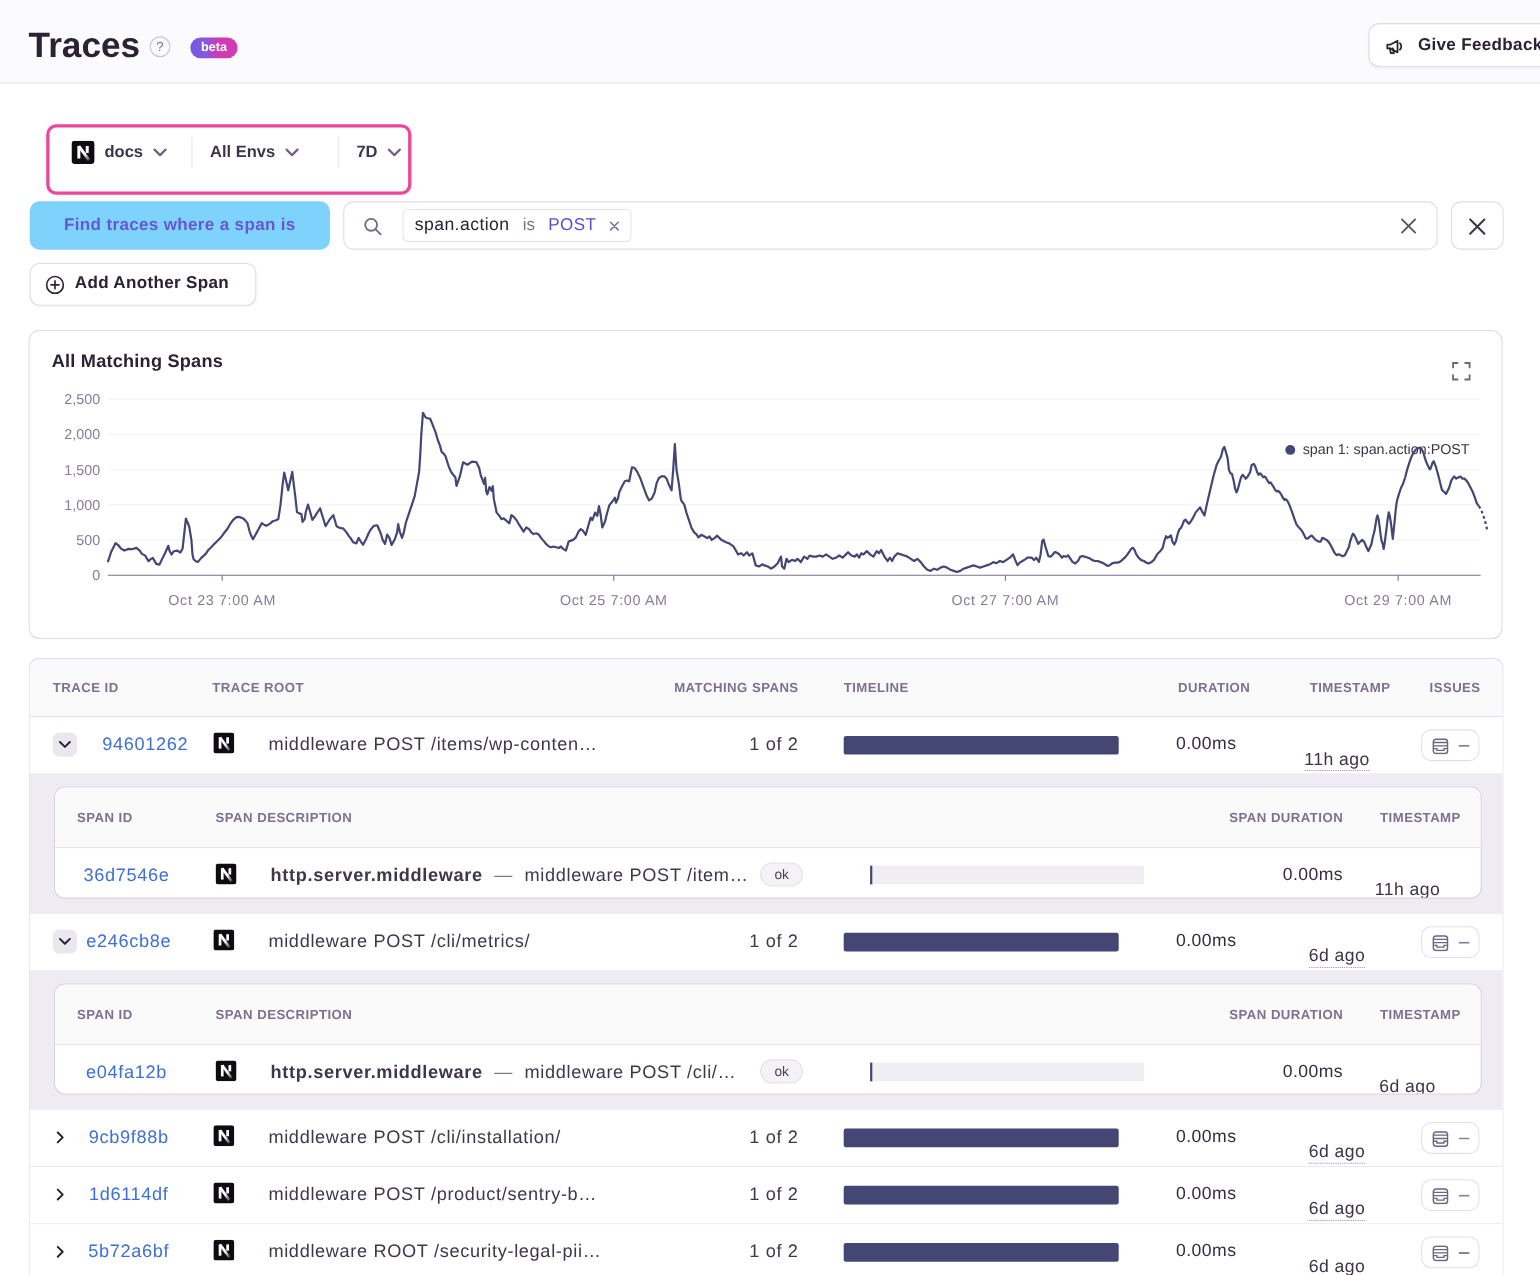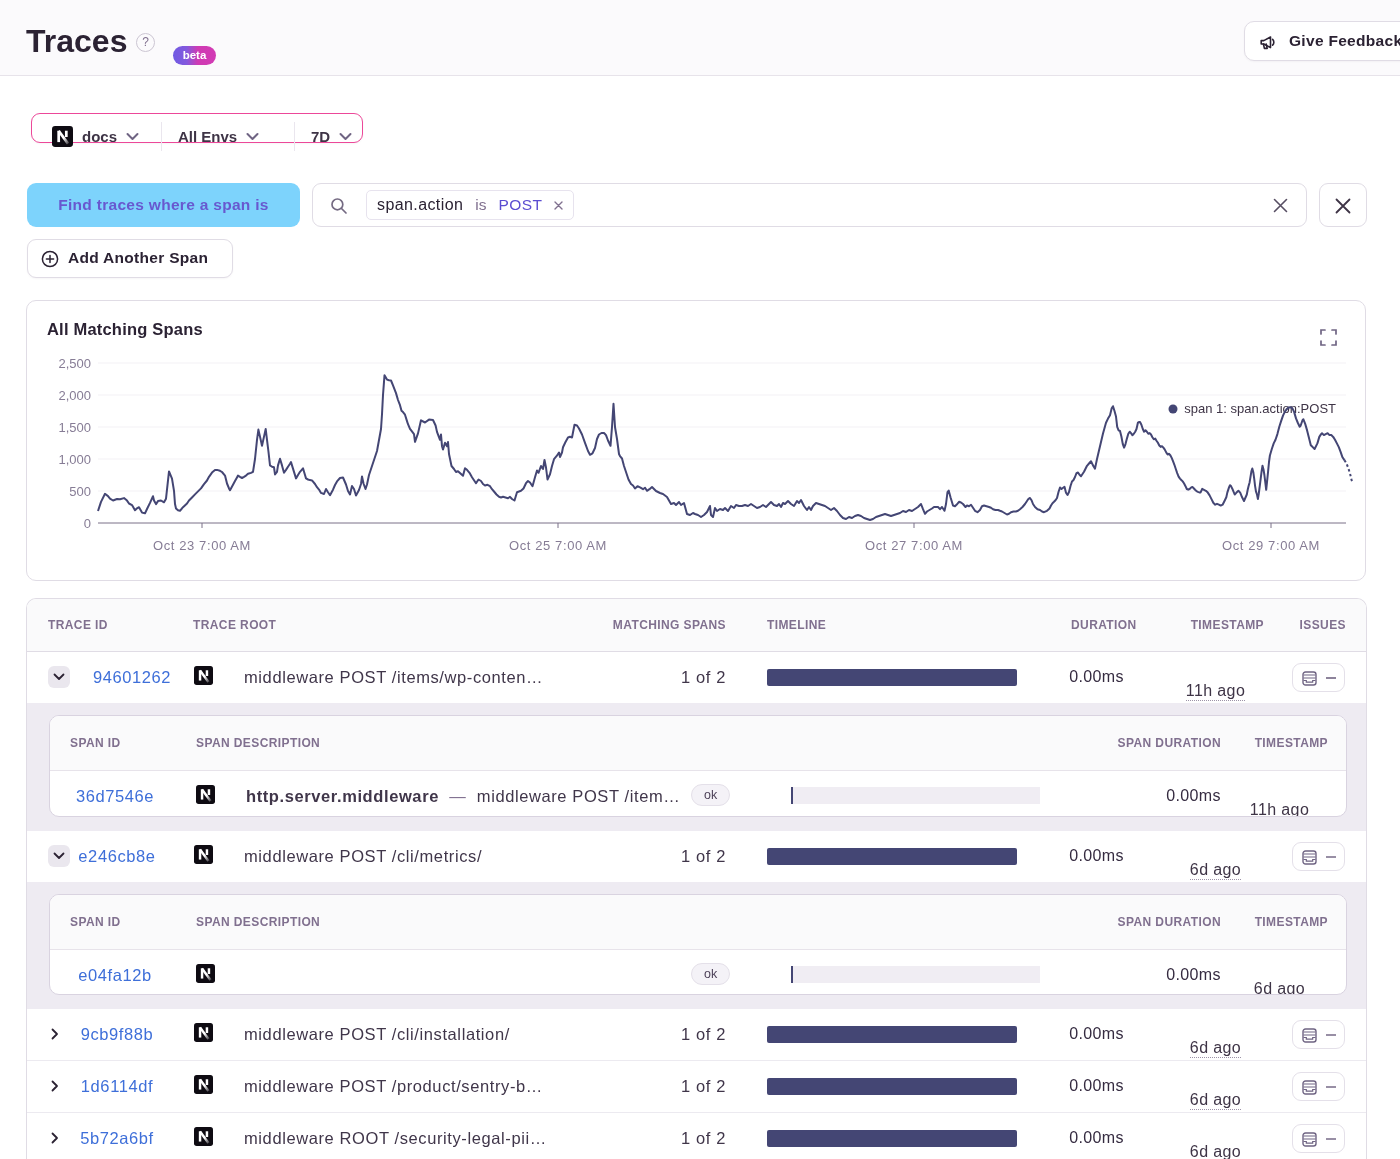--- a/index.html
+++ b/index.html
@@ -2,24 +2,24 @@
 <html><head>
 <meta charset="utf-8">
 <style>
 * { margin:0; padding:0; box-sizing:border-box; }
 html,body { width:1400px; height:1159px; background:#fff; font-family:"Liberation Sans", sans-serif; color:#2b2233; overflow:hidden; }
 #page { position:relative; width:1400px; height:1159px; overflow:hidden; }
 .abs { position:absolute; }
 .hdr { left:0; top:0; width:1400px; height:76px; background:#fbfafc; border-bottom:1px solid #e7e3ea; }
 .title { left:26px; top:23px; font-size:32px; font-weight:700; letter-spacing:0px; color:#2b2233; }
 .help { left:136px; top:33px; width:19px; height:19px; border:1.3px solid #ccc6d3; border-radius:50%; color:#80708f; font-size:12px; font-weight:400; text-align:center; line-height:16px; }
-.beta { left:173px; top:46px; width:43px; height:19px; border-radius:10px; background:linear-gradient(90deg,#6f5ae3 0%,#8459dd 32%,#cf3ab3 58%,#d23bb4 100%); color:#fff; font-size:11.5px; font-weight:700; text-align:center; line-height:19px; }
+.beta { left:173px; top:34px; width:43px; height:19px; border-radius:10px; background:linear-gradient(90deg,#6f5ae3 0%,#8459dd 32%,#cf3ab3 58%,#d23bb4 100%); color:#fff; font-size:11.5px; font-weight:700; text-align:center; line-height:19px; }
 .fbbtn { left:1244px; top:21px; width:215px; height:40px; background:#fff; border:1px solid #e0dce5; border-radius:10px; box-shadow:0 1px 2px rgba(43,34,51,0.04); }
 .fbbtn span { position:absolute; left:44px; top:10px; font-size:15.5px; letter-spacing:0.3px; font-weight:700; color:#2b2233; }
-.selbar { left:31px; top:113px; width:332px; height:30px; background:#fff; border:1px solid #ec4899; border-radius:9px; box-shadow:0 1px 2px rgba(43,34,51,0.04); }
+.selbar { left:42px; top:113px; width:332px; height:64px; background:#fff; border:3px solid #ec4899; border-radius:9px; box-shadow:0 1px 2px rgba(43,34,51,0.04); }
 .selseg { position:absolute; top:0; height:45px; display:flex; align-items:center; }
 .seldiv { position:absolute; top:8px; width:1px; height:29px; background:#eae6ee; }
 .seltxt { font-size:15px; font-weight:700; color:#3e3446; }
 .findlbl { left:27px; top:183px; width:273px; height:44px; background:#7dd3fc; border-radius:9px; color:#6858cf; font-size:15.5px; letter-spacing:0.3px; font-weight:700; line-height:44px; text-align:center; }
 .searchbox { left:312px; top:183px; width:995px; height:44px; background:#fff; border:1px solid #e0dce5; border-radius:9px; }
 .token { position:absolute; left:53px; top:6px; height:30px; border:1px solid #e7e3ee; border-radius:5px; background:#fff; display:flex; align-items:center; padding:0 9px 0 10px; }
 .clearx { left:1319px; top:183px; width:48px; height:44px; background:#fff; border:1px solid #e0dce5; border-radius:9px; }
 .addspan { left:27px; top:239px; width:206px; height:39px; background:#fff; border:1px solid #e0dce5; border-radius:9px; box-shadow:0 1px 2px rgba(43,34,51,0.04); }
 .addspan span { position:absolute; left:40px; top:9px; font-size:15.5px; letter-spacing:0.3px; font-weight:700; color:#2b2233; }
 .panel { left:26px; top:300px; width:1340px; height:281px; background:#fff; border:1px solid #e0dce5; border-radius:10px; }
@@ -260,20 +260,21 @@
           <div class="sth" style="left:146px;">SPAN DESCRIPTION</div>
           <div class="sth" style="left:1050px;width:121px;text-align:right;">SPAN DURATION</div>
           <div class="sth" style="left:1191px;width:87px;text-align:right;">TIMESTAMP</div>
           <div class="cell link" style="left:24px;top:71px;width:82px;text-align:center;">e04fa12b</div>
           <svg class="nicon" style="left:146px;top:69px" width="20" height="20" viewBox="0 0 24 24">
             <rect width="24" height="24" rx="3.4" fill="#0e0b12"></rect>
             <rect x="6.1" y="5.4" width="3.1" height="13.0" fill="#fff"></rect>
             <rect x="14.8" y="5.4" width="3.1" height="7.2" fill="#fff"></rect>
             <line x1="7.6" y1="5.6" x2="18.3" y2="20.2" stroke="url(#ngrad)" stroke-width="3.1"></line>
           </svg>
+          <div class="cell" style="left:196px;top:71px;white-space:nowrap;"><b>http.server.middleware</b><span style="color:#80708f;">&nbsp;&nbsp;—&nbsp;&nbsp;</span>middleware POST /cli/…</div>
           <div class="okpill" style="left:641px;top:68px;">ok</div>
           <div class="track" style="top:71px;"></div>
           <div class="tick2" style="top:71px;"></div>
           <div class="dur" style="left:1074px;top:71px;width:97px;">0.00ms</div>
           <div class="ts" style="left:1181px;top:71px;width:97px;"><u>6d ago</u></div>
         </div>
       </div>
       <div class="row" style="top:410px;">
         <svg width="8" height="12" viewBox="0 0 8 12" style="position:absolute;left:24px;top:19px">
           <path d="M1.5 1.5 6 6 1.5 10.5" fill="none" stroke="#2b2233" stroke-width="1.8" stroke-linecap="round" stroke-linejoin="round"></path>

